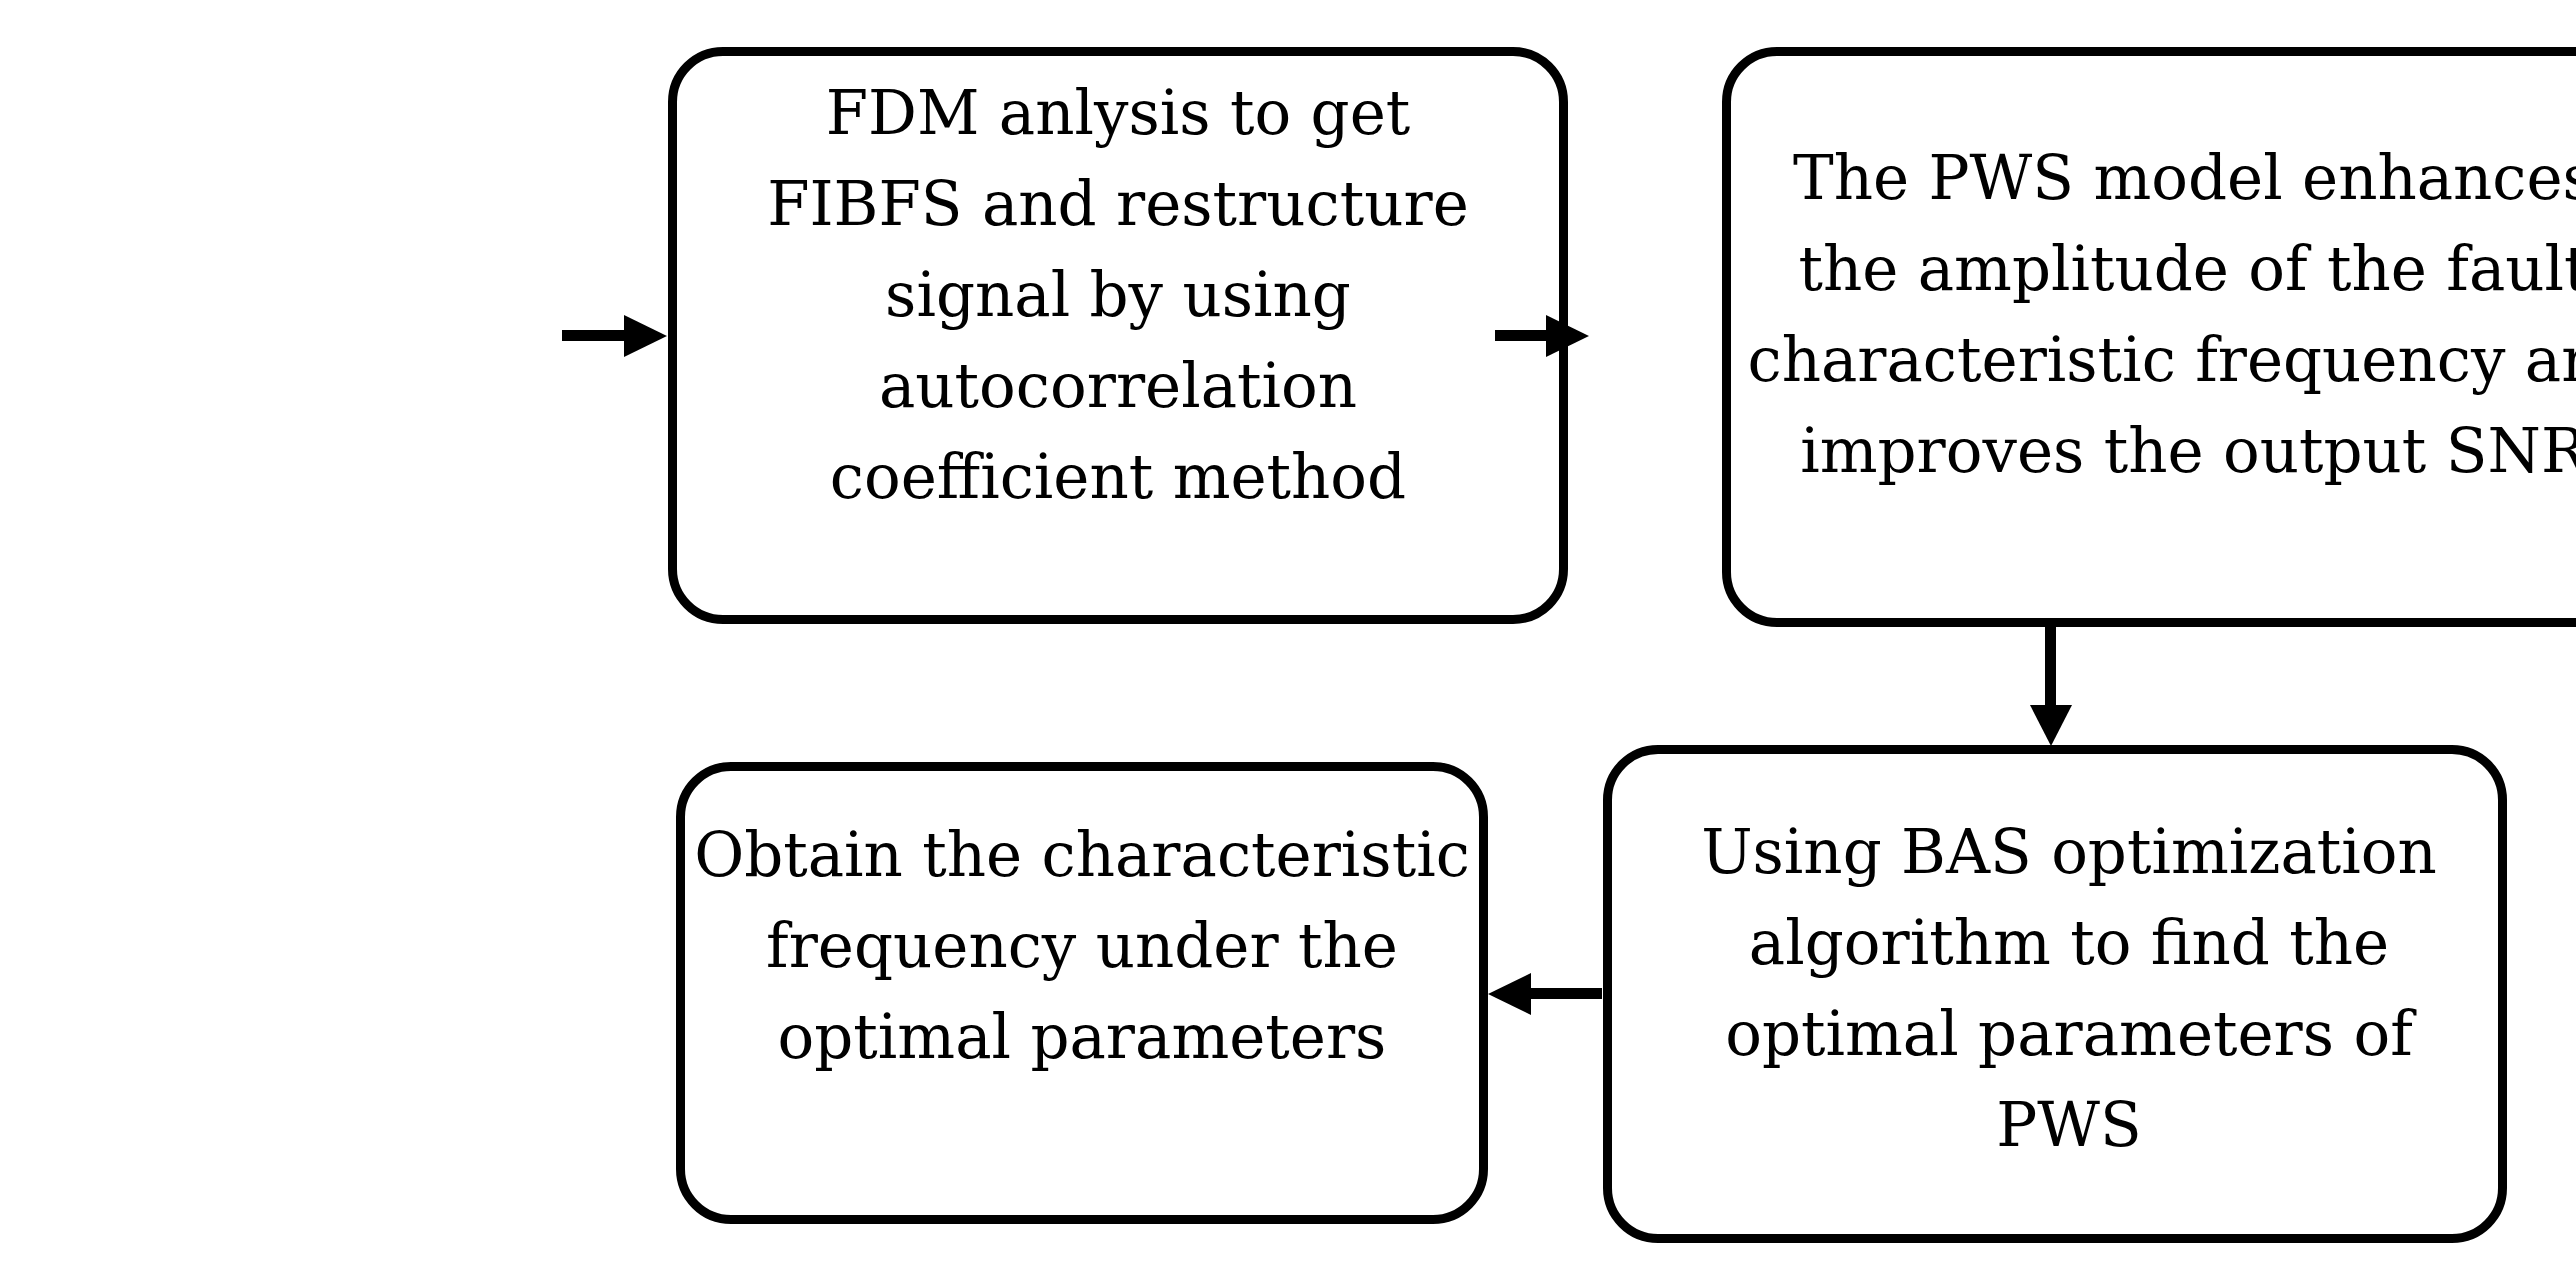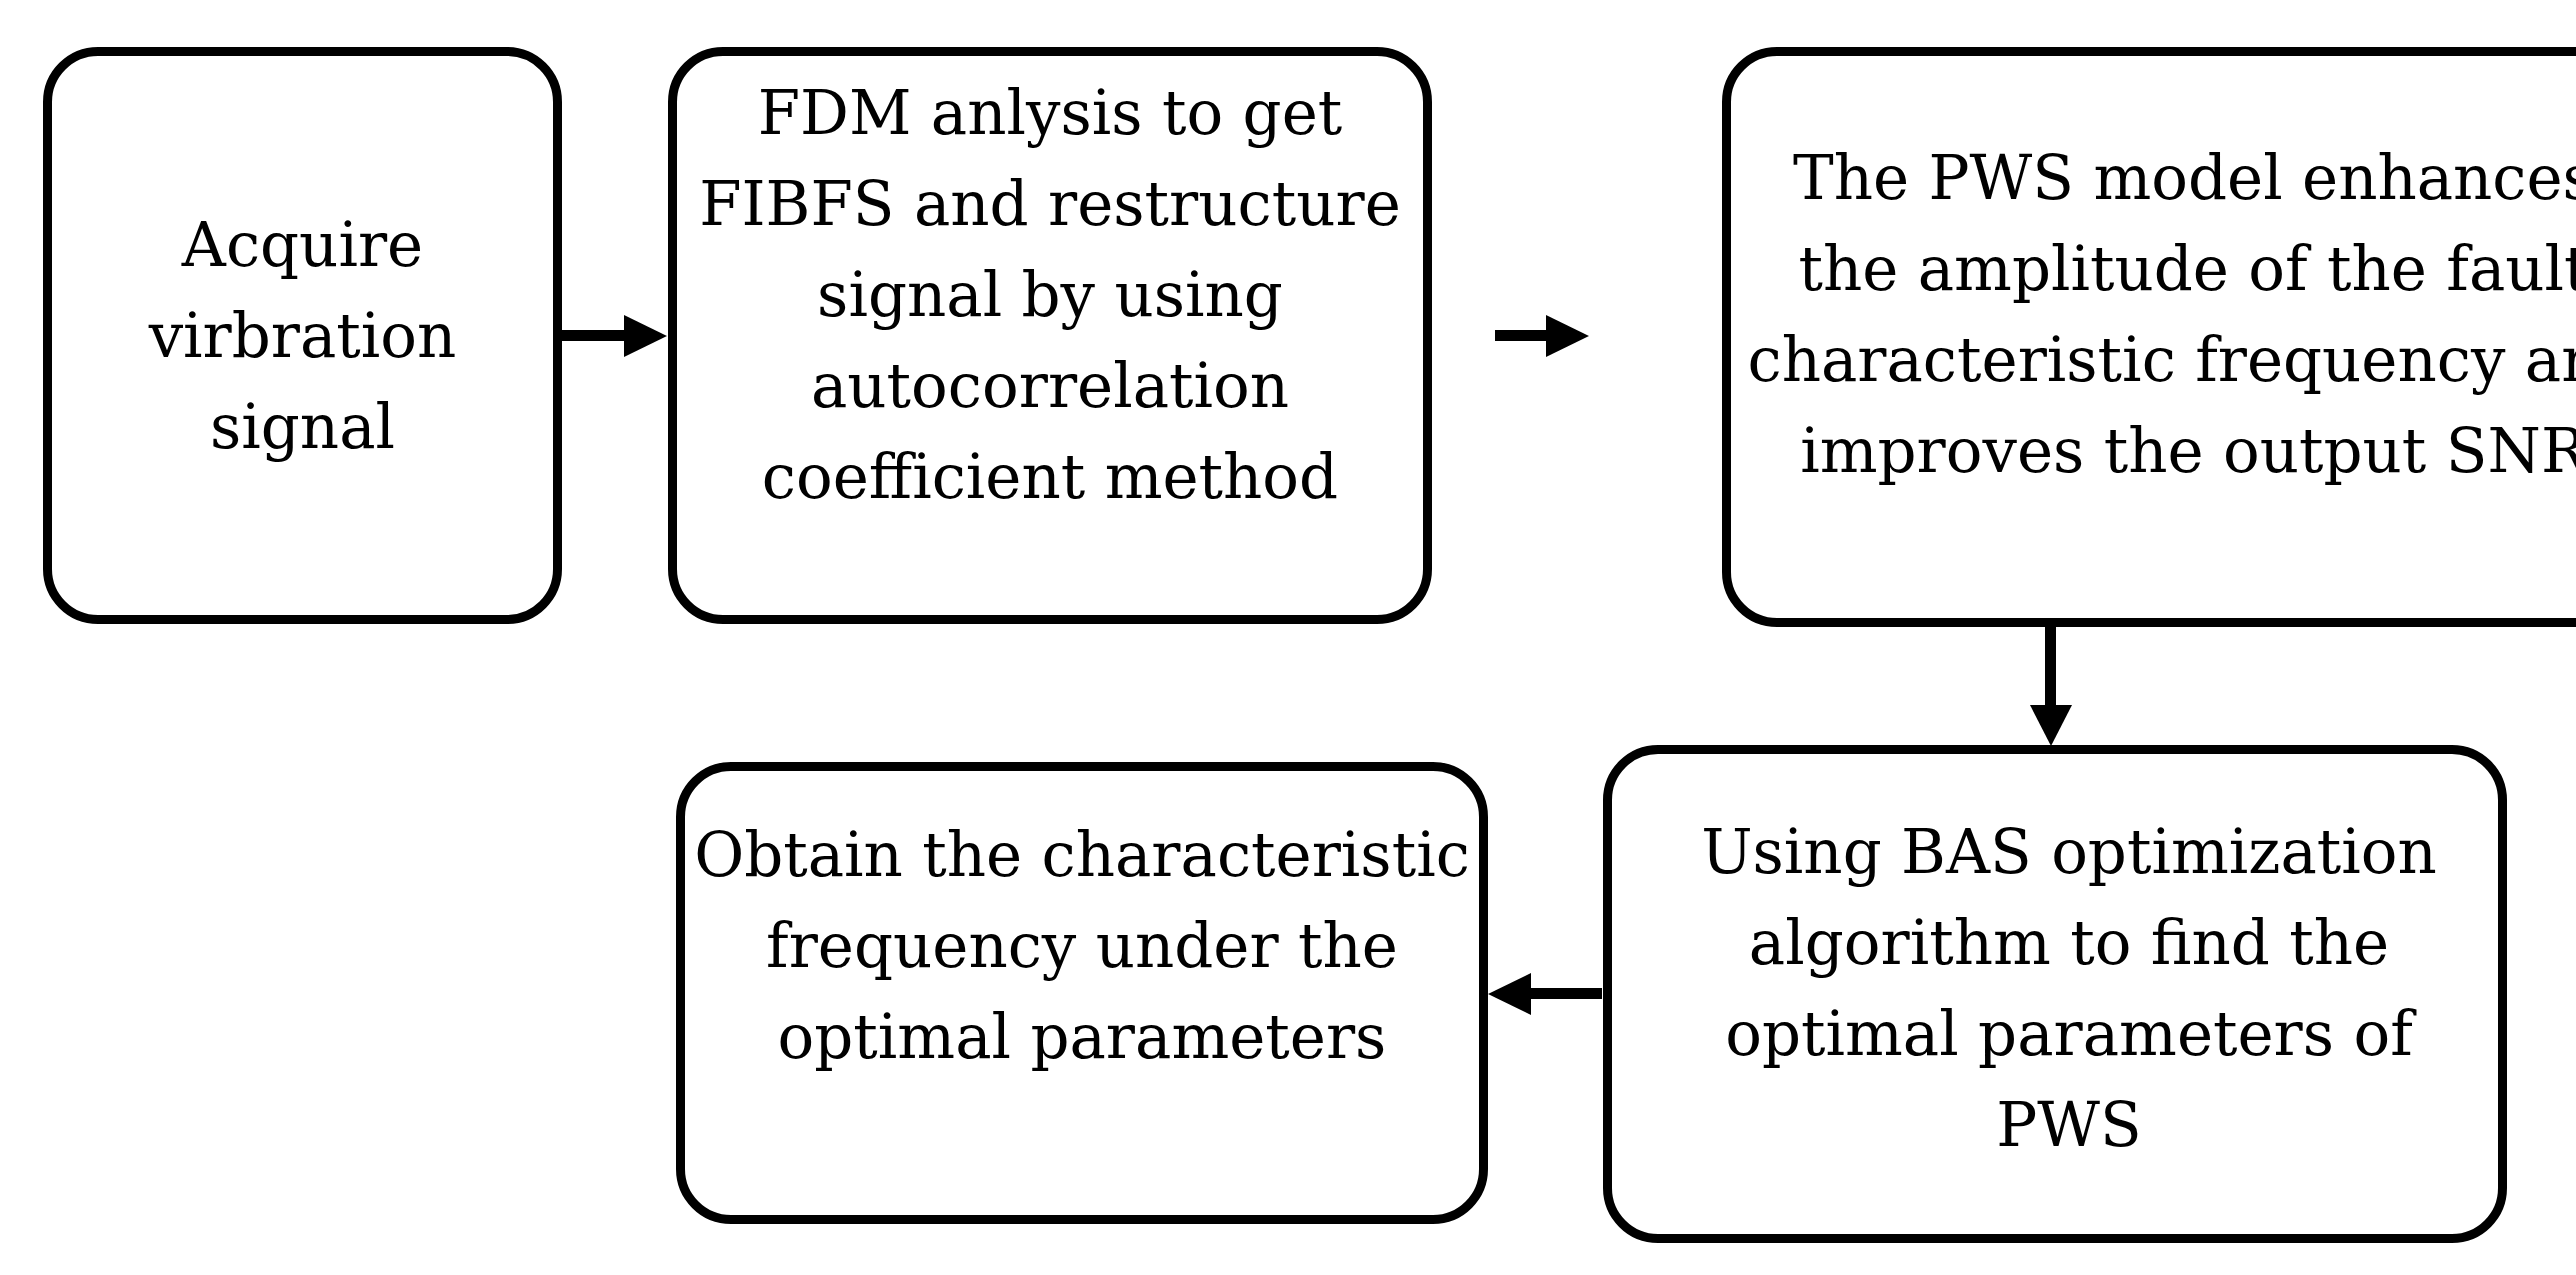--- a/index.html
+++ b/index.html
@@ -27,21 +27,21 @@
     font-family: "DejaVu Serif", serif;
     font-size: 61px;
     line-height: 91px;
   }
   .fbox .label {
     white-space: pre;
     text-align: center;
     display: block;
   }
   #box-acquire   { left: 43px;   top: 47px;  width: 519px;  height: 577px; }
-  #box-fdm       { left: 668px;  top: 47px;  width: 764px;  height: 577px; align-items: flex-start; padding-top: 11.3px; }
+  #box-fdm       { left: 668px;  top: 47px;  width: 900px;  height: 577px; align-items: flex-start; padding-top: 11.3px; }
   #box-pws       { left: 1677px; top: 47px;  width: 943px; height: 580px; align-items: flex-start; padding-top: 76px; margin-left: 45px; }
   #box-bas       { left: 1603px; top: 745px; width: 904px;  height: 498px; align-items: flex-start; padding-top: 52px; padding-left: 28px; }
   #box-obtain    { left: 676px;  top: 762px; width: 812px;  height: 462px; align-items: flex-start; padding-top: 38px; }
 
   .shaft {
     position: absolute;
     background: #000000;
   }
   .head {
     position: absolute;
@@ -59,25 +59,20 @@
   #arrow3-head  { left: 2030px; top: 705px; border-top: 41px solid #000000; border-left: 21px solid transparent; border-right: 21px solid transparent; }
   
   #arrow4-shaft { left: 1527px; top: 988px; width: 75px; height: 11.3px; }
   #arrow4-head  { left: 1488px; top: 973px; border-right: 43px solid #000000; border-top: 21px solid transparent; border-bottom: 21px solid transparent; }
 </style>
 </head>
 <body>
 
 <div id="canvas">
 
-  <div class="fbox" id="box-acquire">
-    <span class="label">Acquire
-virbration
-signal</span>
-  </div>
 
   <div class="fbox" id="box-fdm">
     <span class="label">FDM anlysis to get
 FIBFS and restructure
 signal by using
 autocorrelation
 coefficient method</span>
   </div>
 
   <div class="fbox" id="box-pws">

